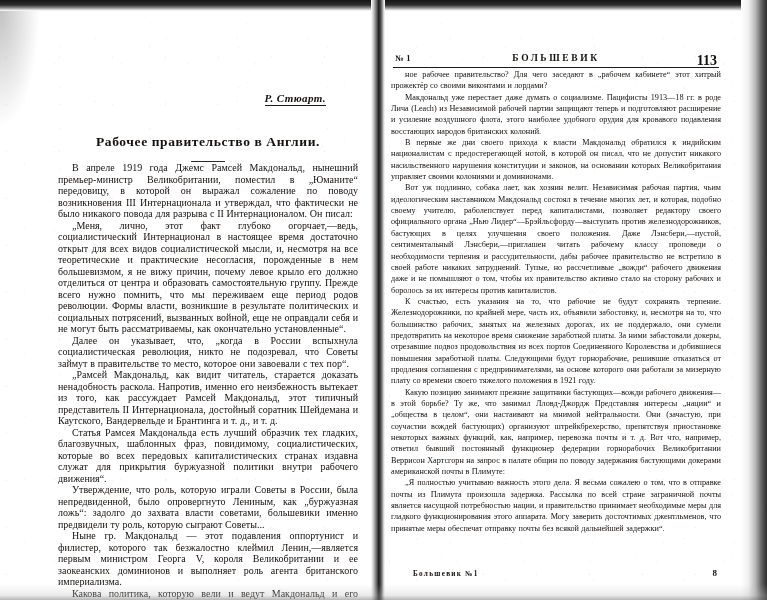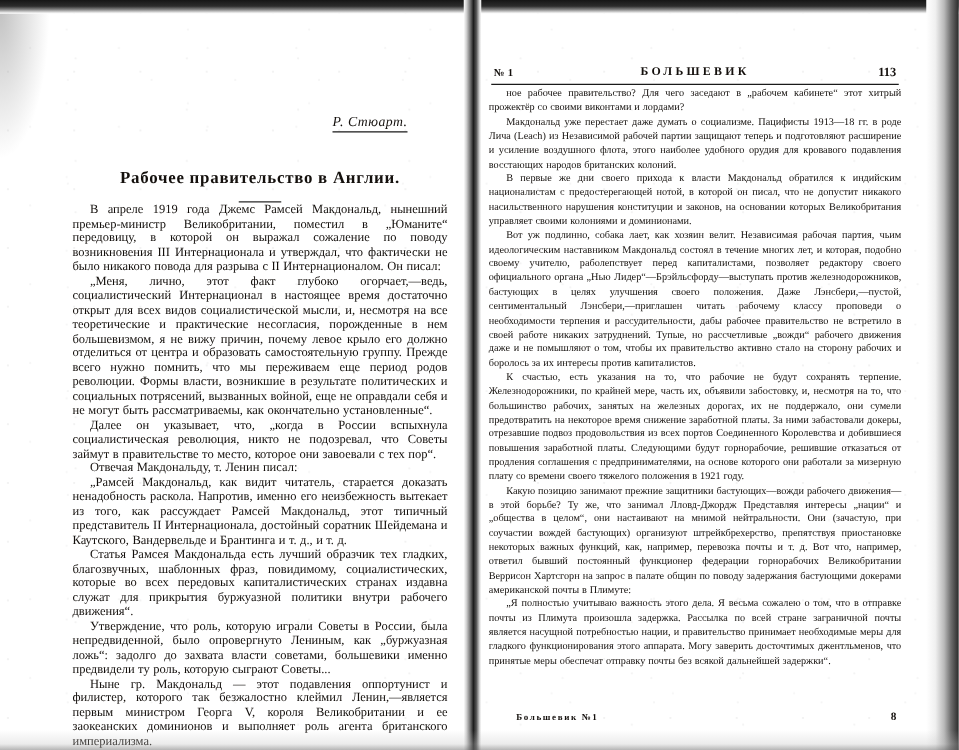--- a/index.html
+++ b/index.html
@@ -94,39 +94,39 @@
     position: absolute;
     left: 0; right: 0; top: 0;
     text-align: center;
     font-size: 9.5px;
     font-weight: bold;
     letter-spacing: 2.6px;
   }
   .runhead-folio {
     position: absolute;
     right: 4px; top: 0;
-    font-size: 10px;
+    font-size: 14px;
     font-weight: bold;
   }
   .runhead-rule {
     position: absolute;
     left: 2px; right: 2px;
     top: 14px;
     border-bottom: 1.4px solid #1a1a1a;
   }
 
   
   .byline {
     margin-top: 88px;
     text-align: right;
     padding-right: 32px;
   }
   .byline span {
     font-style: italic;
-    font-weight: normal;
+    font-weight: bold;
     font-size: 11px;
     border-bottom: 1.2px solid #1a1a1a;
     padding-bottom: 1px;
     letter-spacing: 0.4px;
   }
   .article-title {
     margin-top: 28px;
     text-align: center;
     font-size: 13.5px;
     font-weight: bold;
@@ -201,21 +201,20 @@
       <div class="byline">
         <span>Р. Стюарт.</span>
       </div>
 
       <div class="article-title">Рабочее правительство в Англии.</div>
       <div class="title-rule"></div>
 
       <p class="para first-para">В апреле 1919 года Джемс Рамсей Макдональд, нынешний премьер-министр Великобритании, поместил в „Юманите“ передовицу, в которой он выражал сожаление по поводу возникновения III Интернационала и утверждал, что фактически не было никакого повода для разрыва с II Интернационалом. Он писал:</p>
       <p class="para">„Меня, лично, этот факт глубоко огорчает,—ведь, социалистический Интернационал в настоящее время достаточно открыт для всех видов социалистической мысли, и, несмотря на все теоретические и практические несогласия, порожденные в нем большевизмом, я не вижу причин, почему левое крыло его должно отделиться от центра и образовать самостоятельную группу. Прежде всего нужно помнить, что мы переживаем еще период родов революции. Формы власти, возникшие в результате политических и социальных потрясений, вызванных войной, еще не оправдали себя и не могут быть рассматриваемы, как окончательно установленные“.</p>
       <p class="para">Далее он указывает, что, „когда в России вспыхнула социалистическая революция, никто не подозревал, что Советы займут в правительстве то место, которое они завоевали с тех пор“.</p>
-      <p class="para">Отвечая Макдональду, т. Ленин писал:</p>
       <p class="para">„Рамсей Макдональд, как видит читатель, старается доказать ненадобность раскола. Напротив, именно его неизбежность вытекает из того, как рассуждает Рамсей Макдональд, этот типичный представитель II Интернационала, достойный соратник Шейдемана и Каутского, Вандервельде и Брантинга и т. д., и т. д.</p>
       <p class="para">Статья Рамсея Макдональда есть лучший образчик тех гладких, благозвучных, шаблонных фраз, повидимому, социалистических, которые во всех передовых капиталистических странах издавна служат для прикрытия буржуазной политики внутри рабочего движения“.</p>
       <p class="para">Утверждение, что роль, которую играли Советы в России, была непредвиденной, было опровергнуто Лениным, как „буржуазная ложь“: задолго до захвата власти советами, большевики именно предвидели ту роль, которую сыграют Советы...</p>
       <p class="para">Ныне гр. Макдональд — этот подавления оппортунист и филистер, которого так безжалостно клеймил Ленин,—является первым министром Георга V, короля Великобритании и ее заокеанских доминионов и выполняет роль агента британского империализма.</p>
       <p class="para">Какова политика, которую вели и ведут Макдональд и его драгоцен-</p>
 
     </div>
   </div>
 
   <div class="page page-right">

